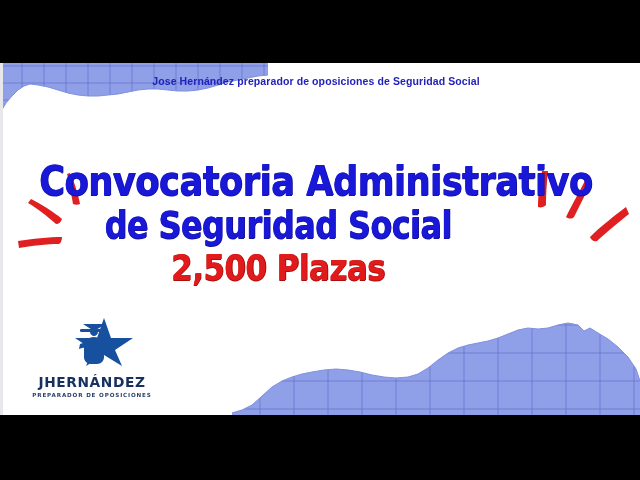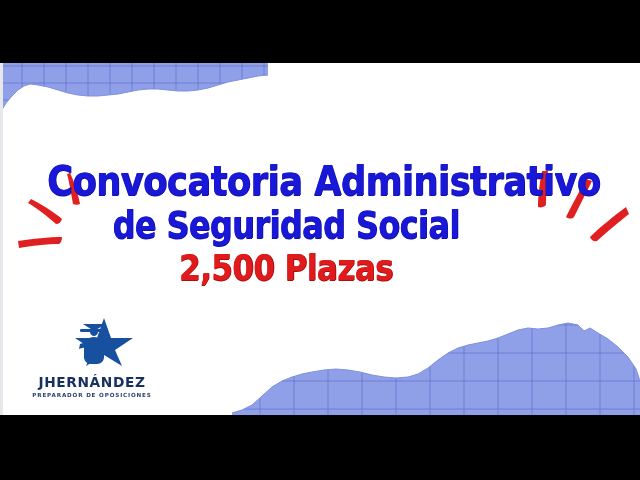--- a/index.html
+++ b/index.html
@@ -84,21 +84,20 @@
   #sparks-right { left: 508px; top: 104px; width: 124px; height: 90px; }
 
   
   #headline-block {
     position: absolute;
     left: 0;
     top: 98px;
     width: 556px;
     text-align: center;
     z-index: 24;
-    padding-left: 8px;
   }
   .headline-line {
     font-family: "DejaVu Sans", sans-serif;
     font-weight: bold;
     color: #1a18d8;
     letter-spacing: -0.6px;
     line-height: 1.0;
     white-space: nowrap;
     transform: scaleX(0.86);
     transform-origin: center center;
@@ -216,20 +215,21 @@
           <line x1="0" y1="114" x2="408" y2="114"></line>
         </g>
       </g>
       <path d="M0,118 L10,115 L20,110 L30,101 L40,92 L50,86 L60,82 L70,79 L80,77
                L92,75 L104,74 L116,75 L128,77 L140,80 L152,82 L164,83 L176,82 L186,79
                L196,73 L206,65 L216,58 L226,53 L236,50 L246,48 L256,46 L266,43 L276,39
                L286,35 L296,33 L306,34 L316,33 L326,30 L336,28 L346,30 L352,36 L358,33
                L366,38 L376,44 L386,52 L396,62 L404,74 L408,86" fill="none" stroke="#7f90de" stroke-width="1"></path>
     </svg>
 
+    <div id="byline">Jose Hernández  preparador de oposiciones de Seguridad Social</div>
 
     <svg id="sparks-left" class="sparks" viewBox="0 0 120 88">
       <g fill="#e02020">
         <path d="M54,2 C58,10 62,22 64,33 C62,34 59,34 57,33 C55,22 53,10 51,3 Z"></path>
         <path d="M15,28 C25,33 38,41 46,48 C45,51 43,53 40,53 C32,46 21,37 12,32 Z"></path>
         <path d="M2,70 C16,68 33,66 46,66 C46,69 45,72 43,73 C31,73 15,75 3,77 Z"></path>
       </g>
     </svg>
 
     <svg id="sparks-right" class="sparks" viewBox="0 0 124 90">

